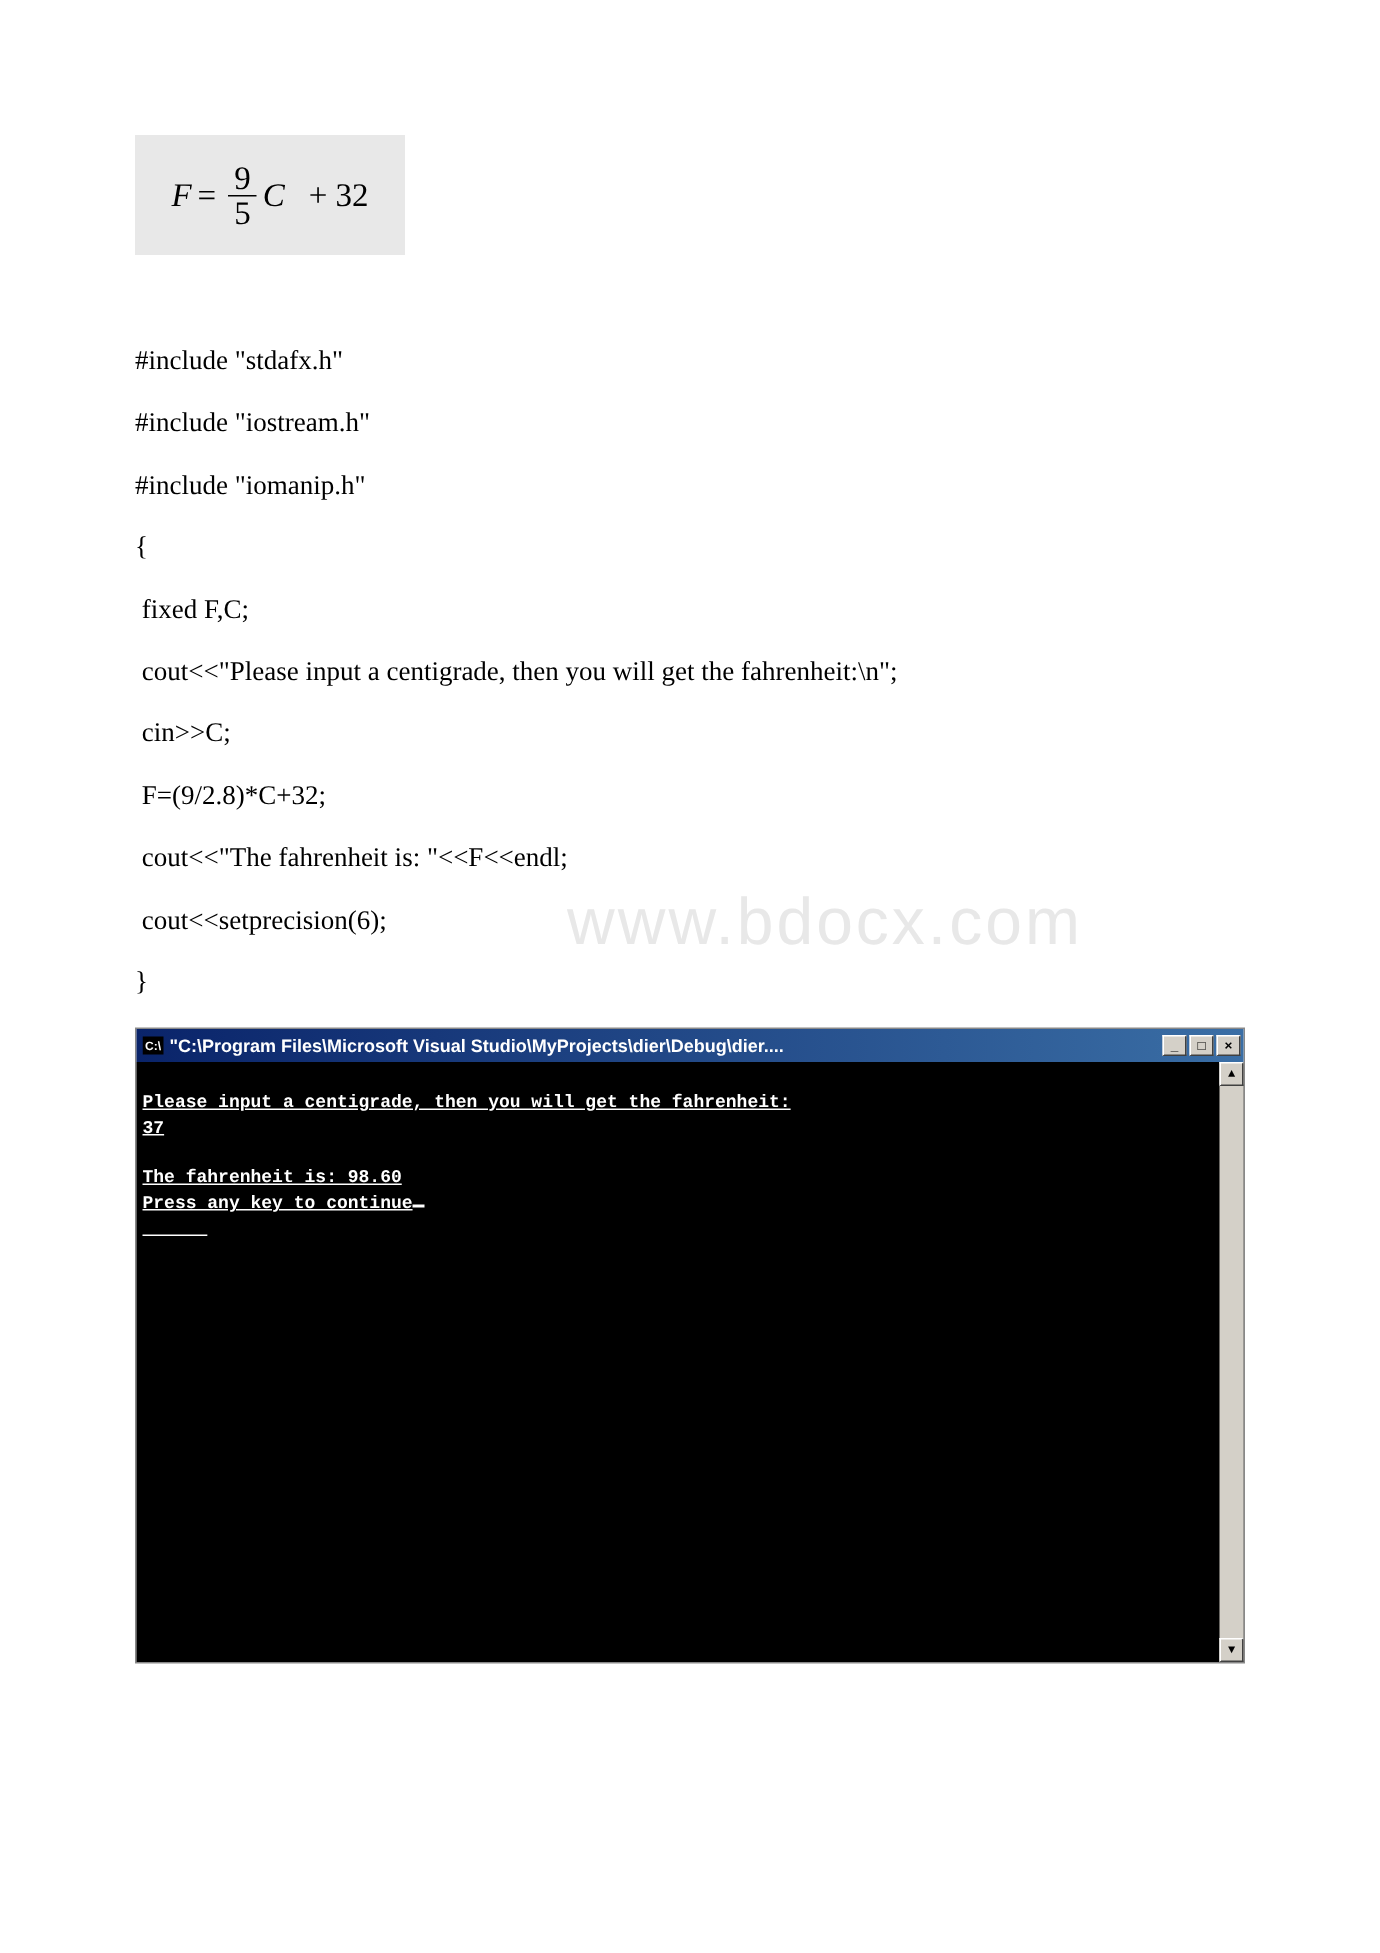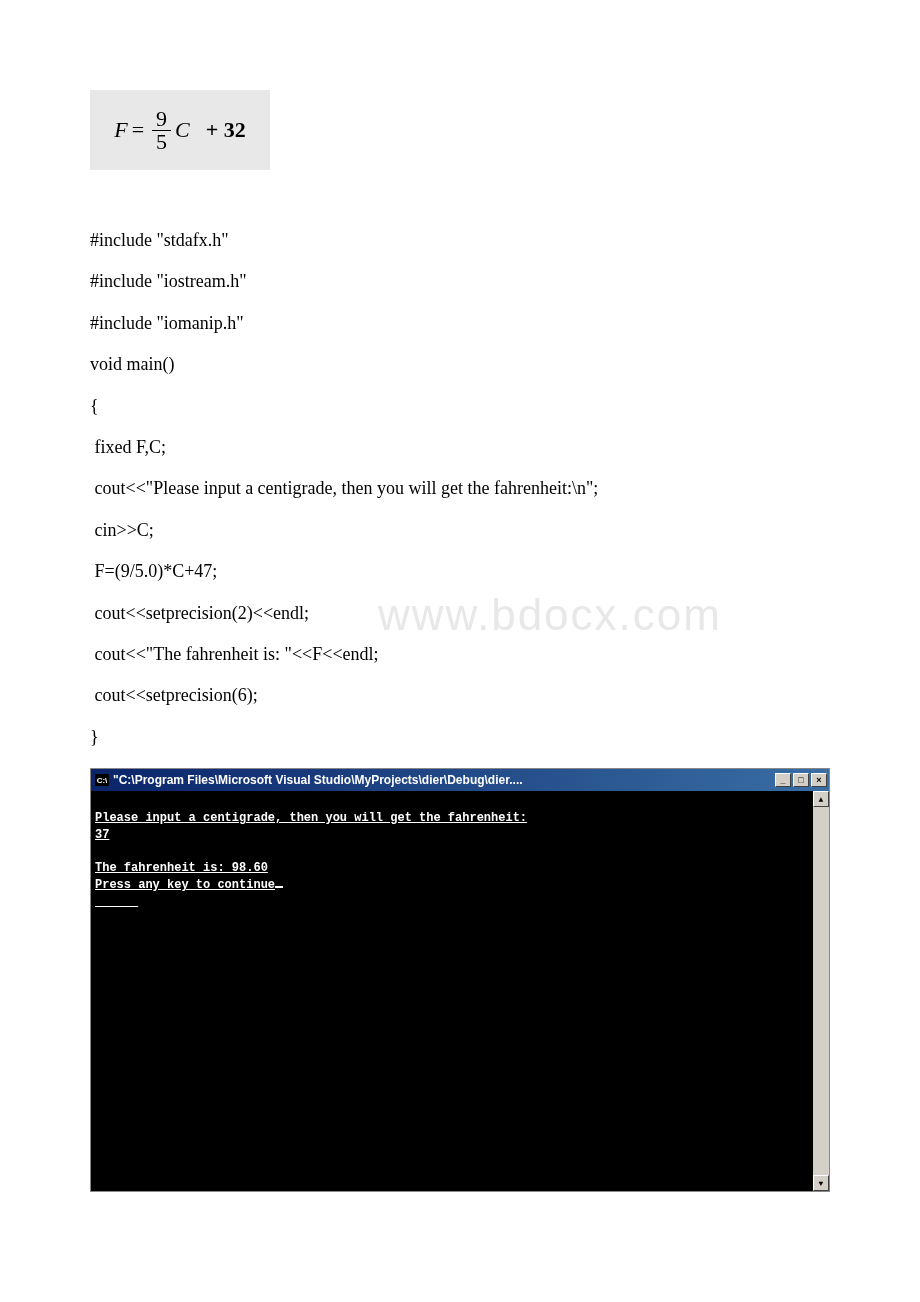--- a/index.html
+++ b/index.html
@@ -179,38 +179,36 @@
 <div class="page">
   <div class="formula-box">
     <span class="formula">
       <span>F</span>
       <span style="font-style:normal;margin:0 4px;">=</span>
       <span class="frac">
         <span class="num">9</span>
         <span class="den">5</span>
       </span>
       <span>C</span>
-      <span style="font-style:normal;margin-left:16px;font-weight:bold;">+ 32</span>
+      <span style="font-style:normal;margin-left:16px;">+ 32</span>
     </span>
   </div>
 
   <div class="rel">
     <div class="watermark" style="top:370px;">www.bdocx.com</div>
 
     <div class="code-block">
       <div class="code-line">#include "stdafx.h"</div>
       <div class="code-line">#include "iostream.h"</div>
       <div class="code-line">#include "iomanip.h"</div>
-      <div class="code-line">void main()</div>
       <div class="code-line">{</div>
       <div class="code-line"> fixed F,C;</div>
       <div class="code-line"> cout&lt;&lt;"Please input a centigrade, then you will get the fahrenheit:\n";</div>
       <div class="code-line"> cin&gt;&gt;C;</div>
-      <div class="code-line"> F=(9/5.0)*C+47;</div>
-      <div class="code-line"> cout&lt;&lt;setprecision(2)&lt;&lt;endl;</div>
+      <div class="code-line"> F=(9/2.8)*C+32;</div>
       <div class="code-line"> cout&lt;&lt;"The fahrenheit is: "&lt;&lt;F&lt;&lt;endl;</div>
       <div class="code-line"> cout&lt;&lt;setprecision(6);</div>
       <div class="code-line">}</div>
     </div>
   </div>
 
   <div class="console-container">
     <div class="titlebar">
       <div class="titlebar-left">
         <span class="cmd-icon">C:\</span>

